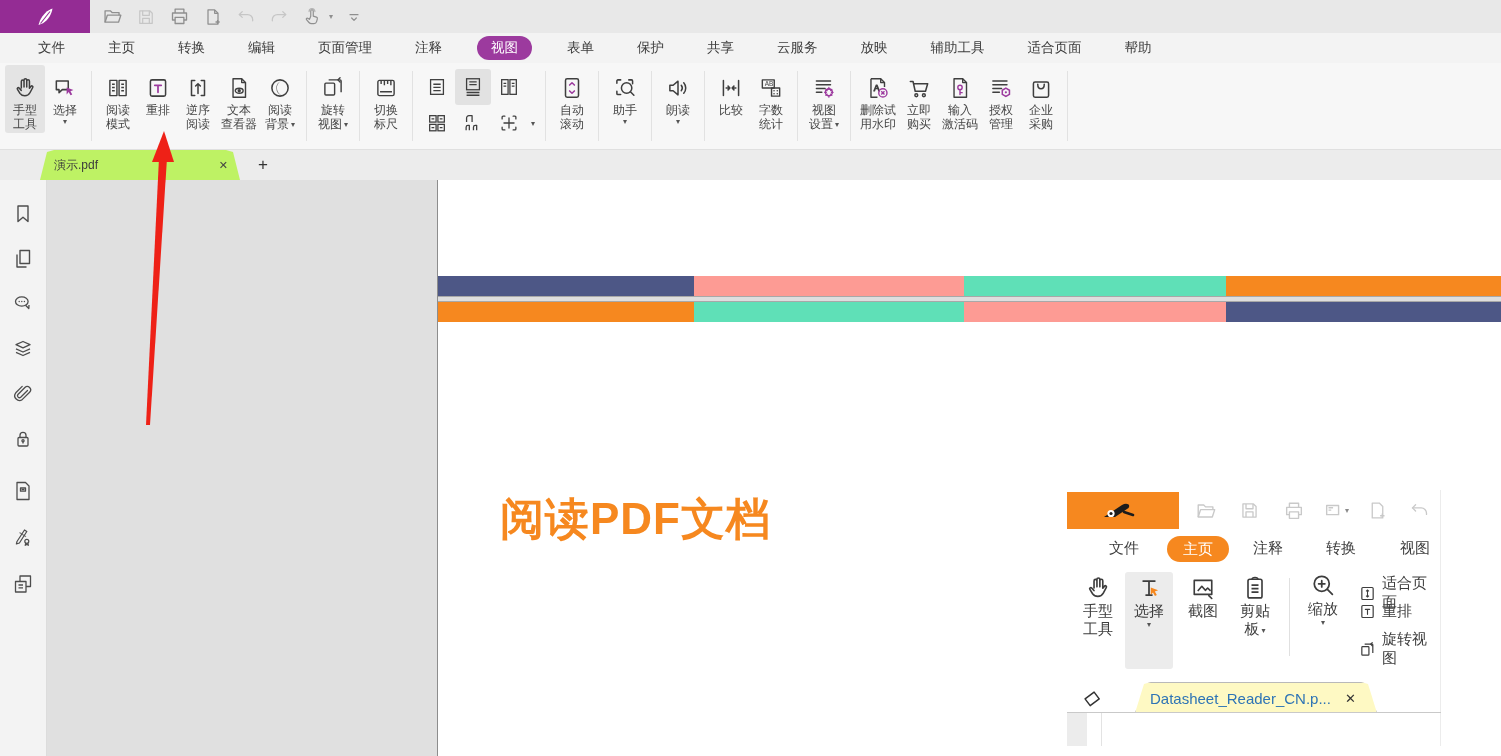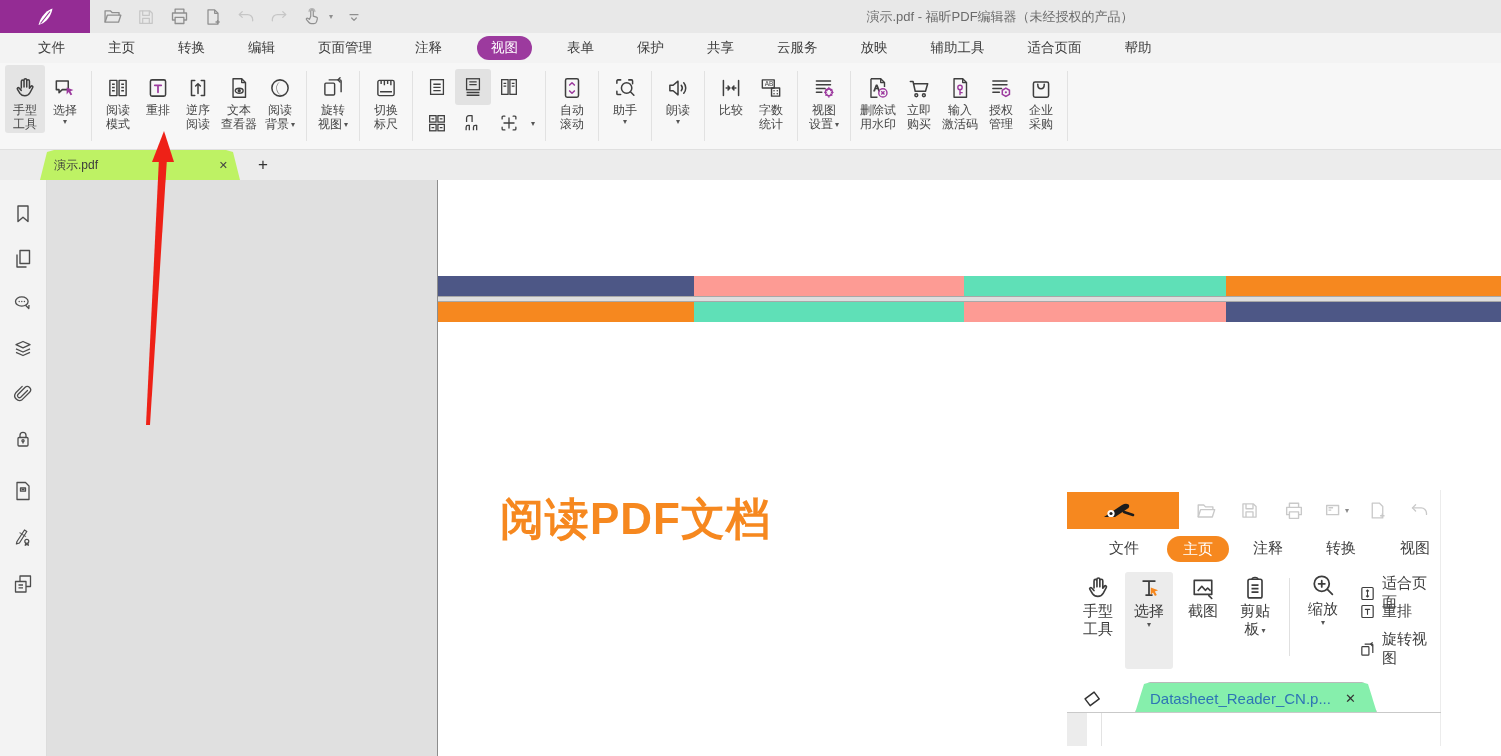--- a/index.html
+++ b/index.html
@@ -79,21 +79,21 @@
   #mini-home-pill { position:absolute; left:100px; top:2px; width:62px; height:26px; background:#f6881f;
     color:#fff; border-radius:13px; display:flex; align-items:center; justify-content:center; }
   .mbtn { position:absolute; display:flex; flex-direction:column; align-items:center;
     font-size:15px; line-height:18px; color:#3d3d3d; text-align:center; white-space:pre-line; }
   #mini-select-btn { position:absolute; left:58px; top:82px; width:48px; height:97px;
     background:#ececec; border-radius:3px; }
   .msep { position:absolute; left:222px; top:88px; width:1px; height:78px; background:#e0e0e0; }
   .mlist-item { position:absolute; left:292px; display:flex; align-items:center; gap:6px;
     font-size:15px; color:#3d3d3d; }
   #mini-pencil { position:absolute; left:14px; top:198px; color:#333; }
-  #mini-tab { position:absolute; left:68px; top:192px; width:242px; height:31px; background:#86efac;
+  #mini-tab { position:absolute; left:68px; top:192px; width:242px; height:31px; background:#fef9c3;
     border:1px solid #b9b9b9; border-bottom:none;
     clip-path:polygon(0 100%, 9px 2px, 16px 0, calc(100% - 16px) 0, calc(100% - 9px) 2px, 100% 100%);
     display:flex; align-items:center; padding:0 14px; font-size:15px; color:#2e74b5; }
   #mini-tab .tab-close { margin-left:14px; color:#333; font-size:13px; }
   #mini-tabline { position:absolute; left:0; top:222px; width:374px; height:1px; background:#c9c9c9; }
   #mini-sidecol { position:absolute; left:0; top:223px; width:20px; height:33px; background:#ececec; }
   #mini-vline { position:absolute; left:34px; top:223px; width:1px; height:33px; background:#e3e3e3; }
 
   
   #arrow-overlay { position:absolute; left:0; top:0; width:1501px; height:756px; pointer-events:none; z-index:50; }
@@ -156,21 +156,20 @@
         </svg>
       </span>
     <span class="qcaret">▾</span>
     <span class="qic">
         <svg width="16" height="16" viewBox="0 0 24 24" fill="none" stroke="currentColor" stroke-width="1.8" stroke-linecap="round" stroke-linejoin="round">
           <path d="M6 8.5h12"></path>
           <path d="M8.5 13.5l3.5 3.5 3.5-3.5"></path>
         </svg>
       </span>
   </div>
-  <div id="win-title">演示.pdf - 福昕PDF编辑器（未经授权的产品）</div>
 </div>
 
 <div id="menubar">
   <span class="menu-item">文件</span>
   <span class="menu-item">主页</span>
   <span class="menu-item">转换</span>
   <span class="menu-item">编辑</span>
   <span class="menu-item">页面管理</span>
   <span class="menu-item">注释</span>
   <span class="menu-item active">视图</span>

